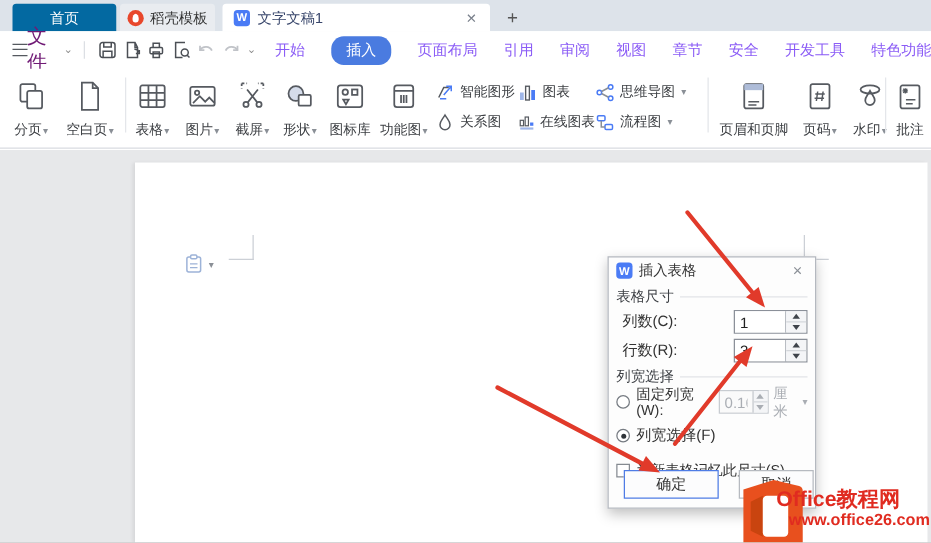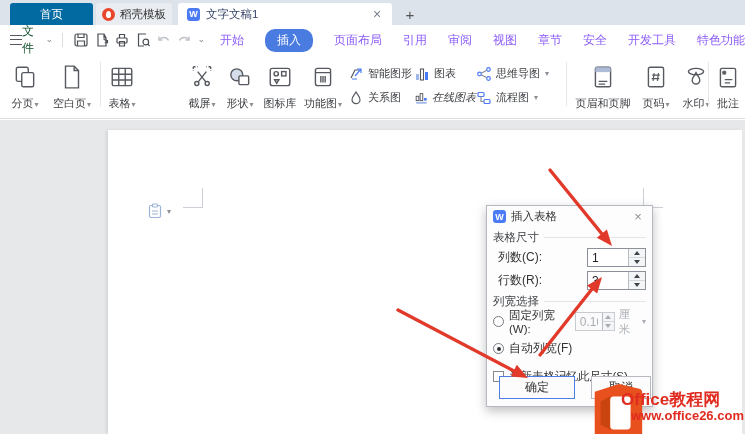--- a/index.html
+++ b/index.html
@@ -24,21 +24,21 @@
                justify-content:center; color:#7a818c; font-size:14px; }
   .tab-new { position:absolute; left:398px; top:3px; width:24px; height:22px; display:flex; align-items:center;
              justify-content:center; color:#555; font-size:15px; }
 
   
   .menubar { position:absolute; left:0; top:25px; width:745px; height:30px; background:#fff;
              display:flex; align-items:center; }
   .hamburger { width:14px; height:10px; margin-left:10px; border-top:1.6px solid #55595f;
                border-bottom:1.6px solid #55595f; position:relative; }
   .hamburger::after { content:""; position:absolute; left:0; top:2.6px; width:100%; height:1.6px; background:#55595f; }
-  .file-label { font-size:12px; color:#14532d; margin-left:0; }
+  .file-label { font-size:16px; color:#701a75; margin-left:0; }
   .chev { font-size:9px; color:#888; margin-left:3px; margin-top:-2px; }
   .mb-divider { width:1px; height:14px; background:#dcdfe4; margin:0 8px 0 9px; }
   .tool-ic { width:24px; height:22px; display:flex; align-items:center; justify-content:center; }
   .menu-tabs { display:flex; align-items:center; gap:21px; margin-left:15px; }
   .menu-tab { font-size:12px; color:#8b5cf6; white-space:nowrap; }
   .menu-tab.active { background:#4a7be0; color:#fff; border-radius:10px; padding:3px 12px; }
 
   
   .ribbon { position:absolute; left:0; top:55px; width:745px; height:64px; background:#fff;
             border-bottom:1px solid #d9dce1; }
@@ -237,20 +237,32 @@
           <svg width="26" height="26" viewBox="0 0 24 24">
         <g fill="none" stroke="#565a60" stroke-width="1.3">
           <rect x="3" y="4" width="18" height="16" rx="1.5"></rect>
           <path d="M3,9.5 h18 M3,14.8 h18 M9,4 v16 M15,4 v16"></path>
         </g>
           </svg>
         </div>
       <div class="rb-label"><span>表格</span><span class="caret">▾</span></div>
     </div>
 
+    <div class="rb-item" style="left:142px;width:40px;">
+      <div class="ric">
+          <svg width="26" height="26" viewBox="0 0 24 24">
+        <g fill="none" stroke="#565a60" stroke-width="1.3">
+          <rect x="3" y="5" width="18" height="14" rx="1.5"></rect>
+          <circle cx="8" cy="9.5" r="1.6"></circle>
+          <path d="M5,17 l5,-5 4,4 3,-3 4,4"></path>
+        </g>
+          </svg>
+        </div>
+      <div class="rb-label"><span>图片</span><span class="caret">▾</span></div>
+    </div>
 
     <div class="rb-item" style="left:182px;width:40px;">
       <div class="ric">
           <svg width="26" height="26" viewBox="0 0 24 24">
         <g fill="none" stroke="#565a60" stroke-width="1.3">
           <path d="M4,2.5 v4 M4,2.5 h4 M20,2.5 h-4 M20,2.5 v4" stroke-dasharray="2 1.5"></path>
           <path d="M8,7 L15.5,16.5 M16,7 L8.5,16.5"></path>
           <circle cx="7.2" cy="18" r="1.9"></circle>
               <circle cx="16.8" cy="18" r="1.9"></circle>
         </g>
@@ -327,21 +339,21 @@
           <span class="caret">▾</span>
         </div>
       </div>
       <div class="rb-srow">
         <div class="rb-scell" style="width:66px;">
           <svg width="16" height="16" viewBox="0 0 16 16">
             <path d="M8,2 C6,5.5 4,7 4,9.7 a4,4 0 0 0 8,0 C12,7 10,5.5 8,2 z" fill="none" stroke="#565a60" stroke-width="1.2"></path>
           </svg>
           <span class="rb-slabel">关系图</span>
         </div>
-        <div class="rb-scell" style="width:62px;font-style:italic;">
+        <div class="rb-scell" style="width:62px;">
           <svg width="16" height="16" viewBox="0 0 16 16">
             <rect x="2.5" y="6" width="3" height="5" fill="none" stroke="#565a60" stroke-width="1.1"></rect>
             <rect x="7" y="3" width="3" height="8" fill="none" stroke="#565a60" stroke-width="1.1"></rect>
             <rect x="11.5" y="8" width="3" height="3" fill="#4a7bf5"></rect>
             <rect x="2.5" y="12.5" width="12" height="2" fill="#9fb6e8"></rect>
           </svg>
           <span class="rb-slabel">在线图表</span>
         </div>
         <div class="rb-scell" style="width:76px;">
           <svg width="16" height="16" viewBox="0 0 16 16">
@@ -489,21 +501,21 @@
               <i class="tri-dn"></i>
             </span>
         </span>
       </span>
       <span class="gray" style="margin-left:4px;">厘米</span>
       <span class="caret gray">▾</span>
     </div>
 
     <div class="dlg-row" style="margin-top:6px;">
       <span class="radio sel"></span>
-      <span class="dlg-row-label">自动列宽(F)</span>
+      <span class="dlg-row-label">列宽选择(F)</span>
     </div>
 
     <div class="dlg-row" style="margin-top:7px;font-size:11.5px;">
       <span class="checkbox"></span>
       <span class="dlg-row-label">为新表格记忆此尺寸(S)</span>
     </div>
 
     <div class="dlg-buttons">
       <span class="btn btn-ok">确定</span>
       <span class="btn btn-cancel">取消</span>

